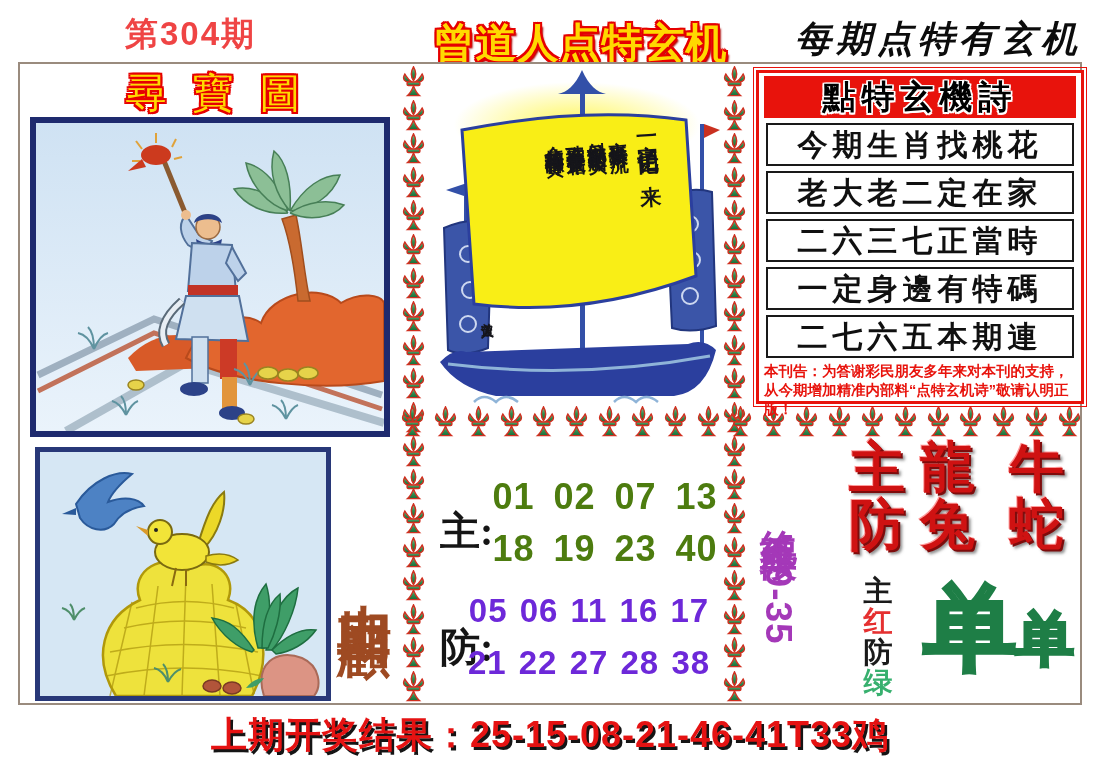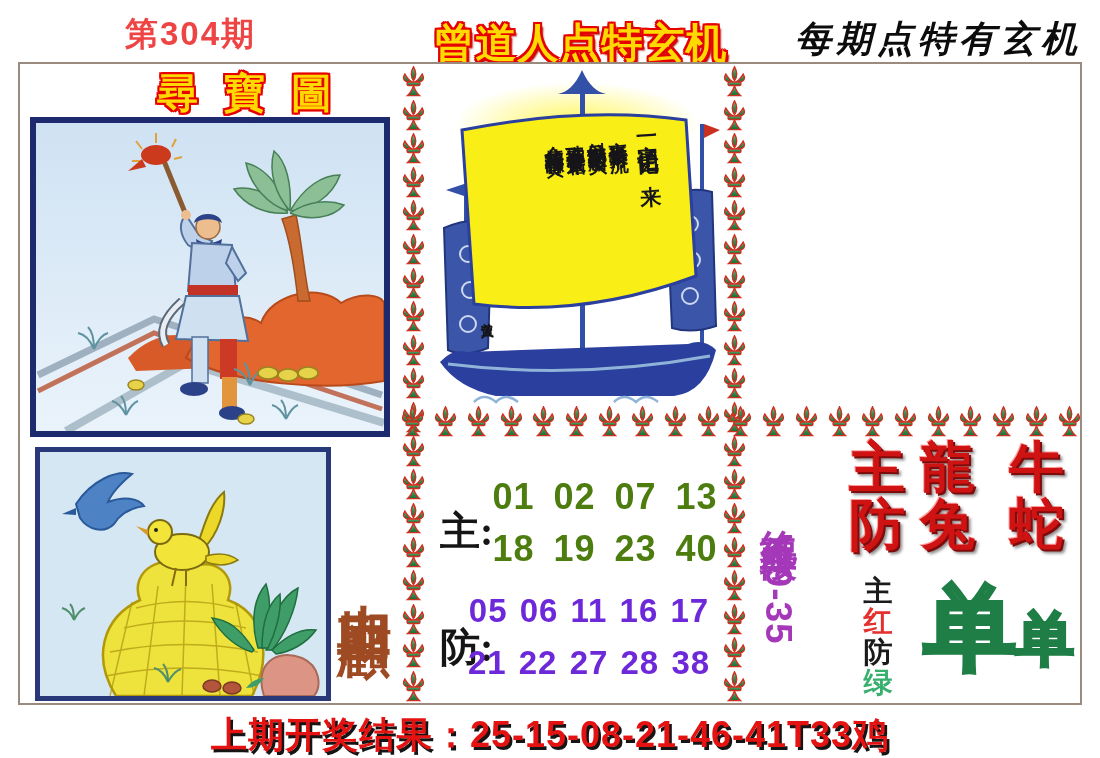--- a/index.html
+++ b/index.html
@@ -14,21 +14,21 @@
     font-family:"Liberation Sans",sans-serif;color:#ffd900;letter-spacing:1px;
     text-shadow:-2px -2px 0 #e60000,2px -2px 0 #e60000,-2px 2px 0 #e60000,2px 2px 0 #e60000,
                  0 -2px 0 #e60000,0 2px 0 #e60000,-2px 0 0 #e60000,2px 0 0 #e60000,3px 3px 2px #a00;}
   .sub-title{left:762px;top:15px;width:320px;text-align:right;font-size:36px;font-weight:bold;
     font-family:"Liberation Serif",serif;color:#0c0c0c;letter-spacing:5px;font-style:italic;}
 
   
   .frame{left:18px;top:62px;width:1064px;height:643px;border:2px solid #9a8b7e;background:#fff;}
 
   
-  .treasure-title{left:68px;top:66px;width:290px;text-align:right;font-size:41px;font-weight:bold;
+  .treasure-title{left:68px;top:66px;width:290px;text-align:center;font-size:41px;font-weight:normal;
     color:#ffd900;letter-spacing:26px;text-indent:26px;
     text-shadow:-2px -2px 0 #e60000,2px -2px 0 #e60000,-2px 2px 0 #e60000,2px 2px 0 #e60000,
                  0 -2px 0 #e60000,0 2px 0 #e60000,-2px 0 0 #e60000,2px 0 0 #e60000;}
   .warrior-box{left:30px;top:117px;width:360px;height:320px;border:6px solid #1e2a6e;background:#cfe2f3;}
   .bird-box{left:35px;top:447px;width:296px;height:254px;border:5px solid #283878;background:#d6e7f4;}
   .warrior-box svg,.bird-box svg{display:block;width:100%;height:100%;}
   .review{left:332px;top:442px;width:64px;height:262px;writing-mode:vertical-rl;text-align:center;
     font-size:54px;font-weight:bold;color:#9e4a22;letter-spacing:6px;line-height:62px;}
 
   
@@ -487,20 +487,29 @@
 
   <div class="abs heart-zone">
     <div class="abs num-label lbl-main">主:</div>
     <div class="abs num-row num-main row-m1">01 02 07 13</div>
     <div class="abs num-row num-main row-m2">18 19 23 40</div>
     <div class="abs num-label lbl-guard">防:</div>
     <div class="abs num-row num-guard row-g1">05 06 11 16 17</div>
     <div class="abs num-row num-guard row-g2">21 22 27 28 38</div>
   </div>
 
+  <div class="abs poem-panel">
+    <div class="poem-banner">點特玄機詩</div>
+    <div class="poem-line">今期生肖找桃花</div>
+    <div class="poem-line">老大老二定在家</div>
+    <div class="poem-line">二六三七正當時</div>
+    <div class="poem-line">一定身邊有特碼</div>
+    <div class="poem-line">二七六五本期連</div>
+    <div class="poem-notice">本刊告：为答谢彩民朋友多年来对本刊的支持，从今期增加精准内部料“点特玄机诗”敬请认明正版！</div>
+  </div>
 
   <div class="abs pred">
     <div class="abs kill">
       <span>绝杀五段</span>
       <span class="kill-range">29-35</span>
     </div>
 
     <div class="abs main-guard red3d">
       <span>主</span>
       <span>防</span>

